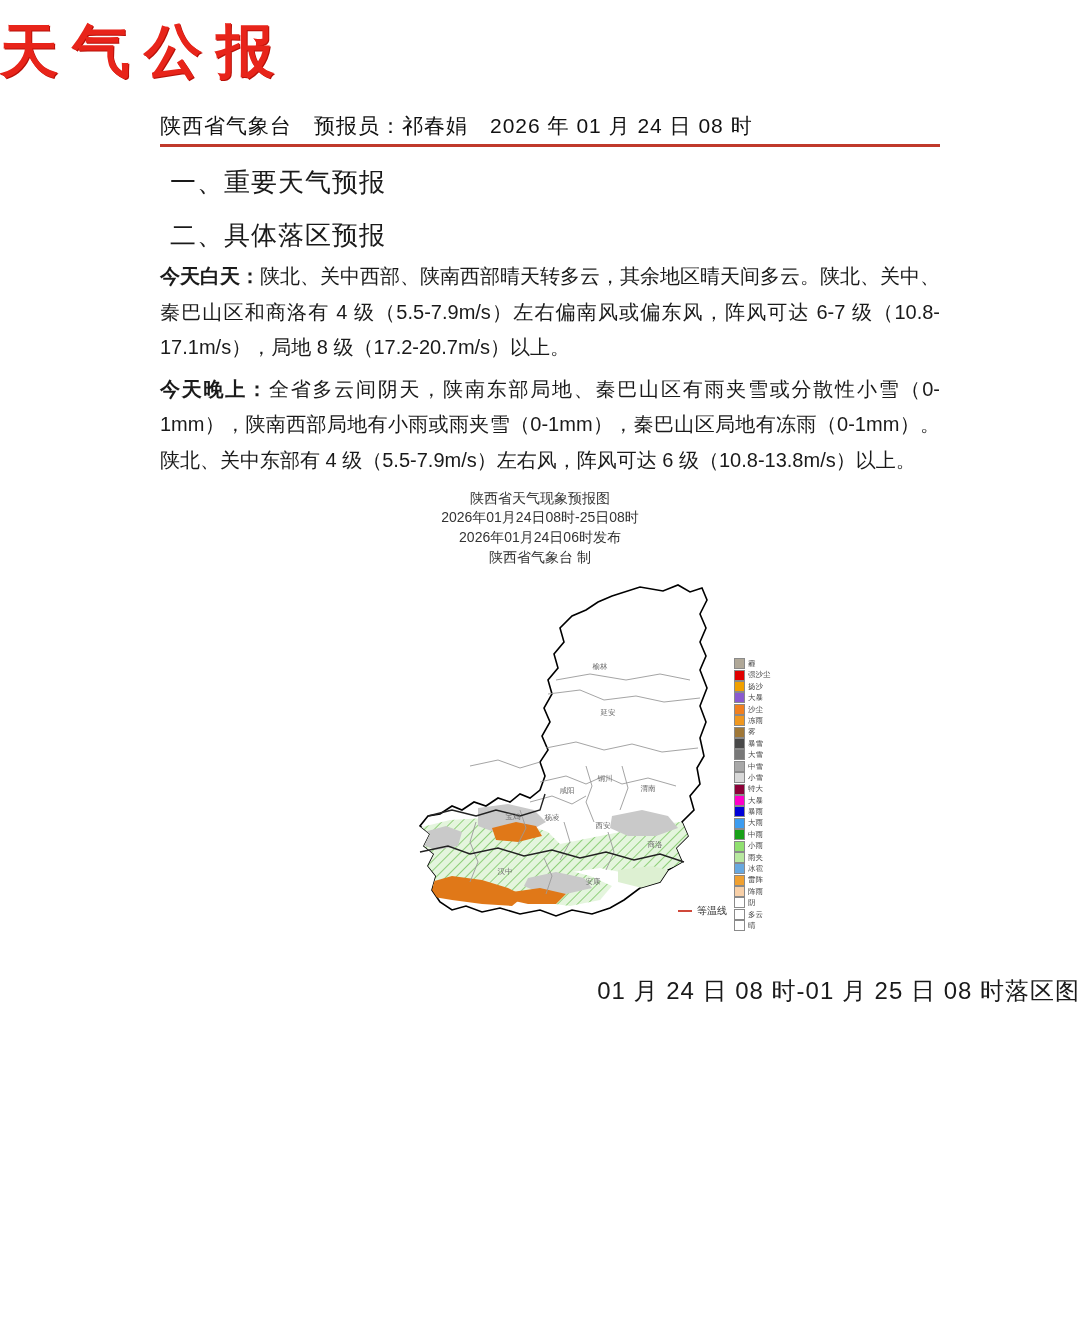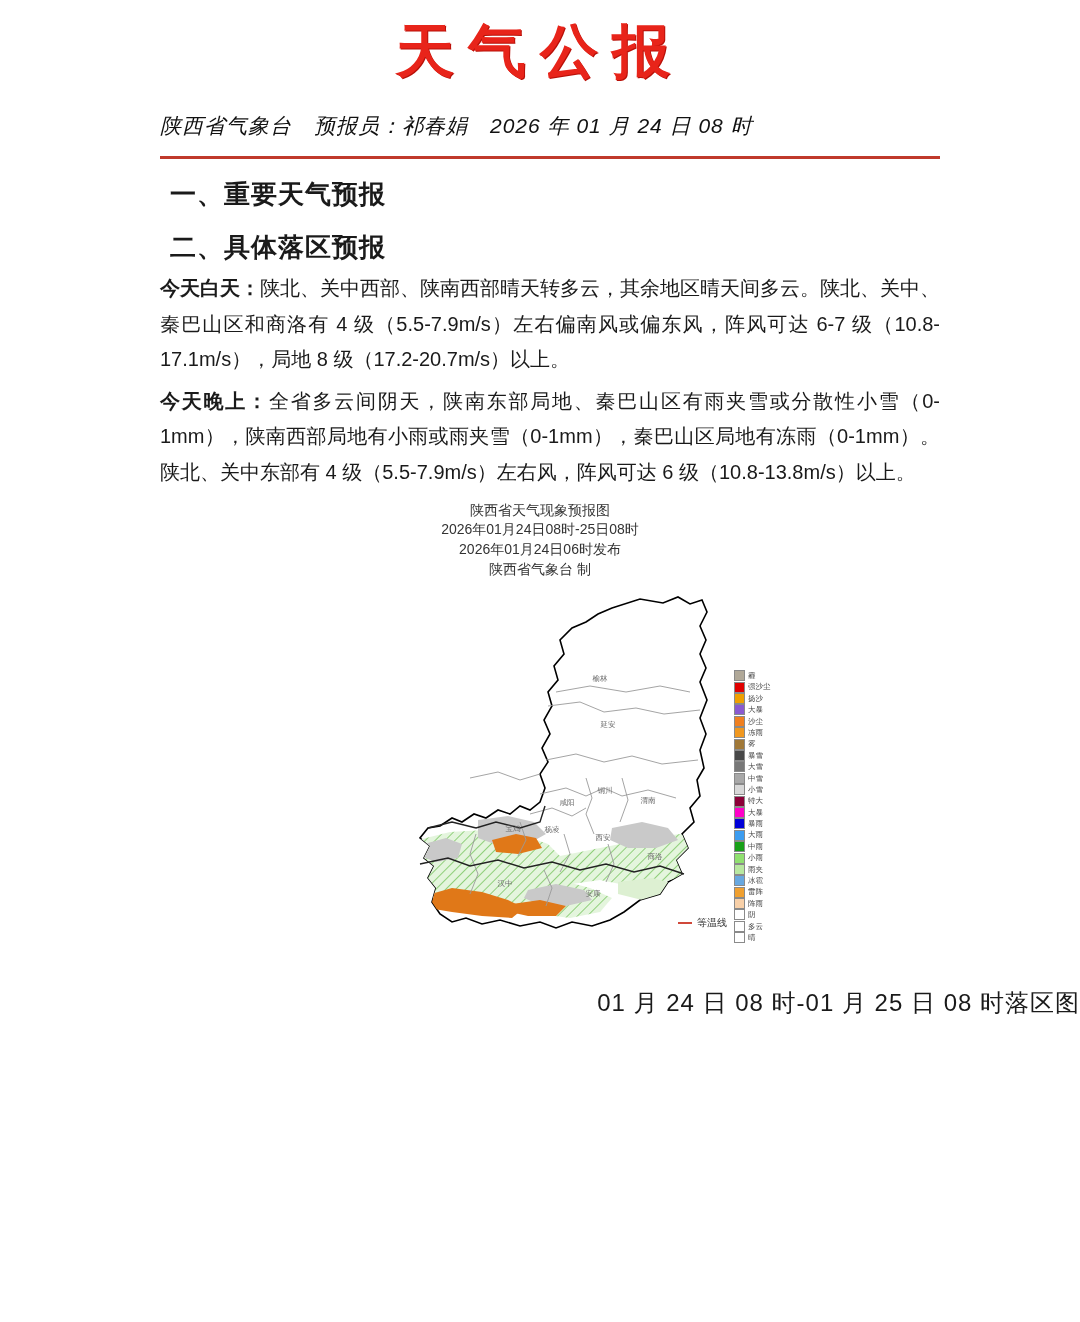--- a/index.html
+++ b/index.html
@@ -11,51 +11,50 @@
     width: 1080px;
     height: 1322px;
     position: relative;
     font-family: "Liberation Sans", "DejaVu Sans", sans-serif;
     color: #1a1a1a;
     overflow: hidden;
   }
 
   
   .doc-title {
-    text-align: center;
+    text-align: left;
     color: #e8241a;
     font-size: 58px;
     font-weight: bold;
     letter-spacing: 14px;
     line-height: 1;
     padding-top: 22px;
     text-shadow: 1px 1px 0 #b81008;
   }
 
   
   .byline-wrap {
     margin: 32px 140px 0 160px;
     border-bottom: 3px solid #c0392b;
-    padding-bottom: 16px;
-    font-style: italic;
+    padding-bottom: 4px;
   }
   .byline {
     font-size: 21px;
     letter-spacing: 1px;
     white-space: nowrap;
     color: #111;
   }
 
   
   .content {
     margin: 0 140px 0 160px;
   }
   .section-heading {
     font-size: 26px;
-    font-weight: bold;
+    font-weight: normal;
     margin: 18px 0 6px 10px;
     letter-spacing: 1px;
   }
   .indent-para {
     font-size: 23px;
     line-height: 1.62;
     text-indent: 2em;
     margin: 4px 0 2px 0;
     text-align: justify;
     text-justify: inter-ideograph;

